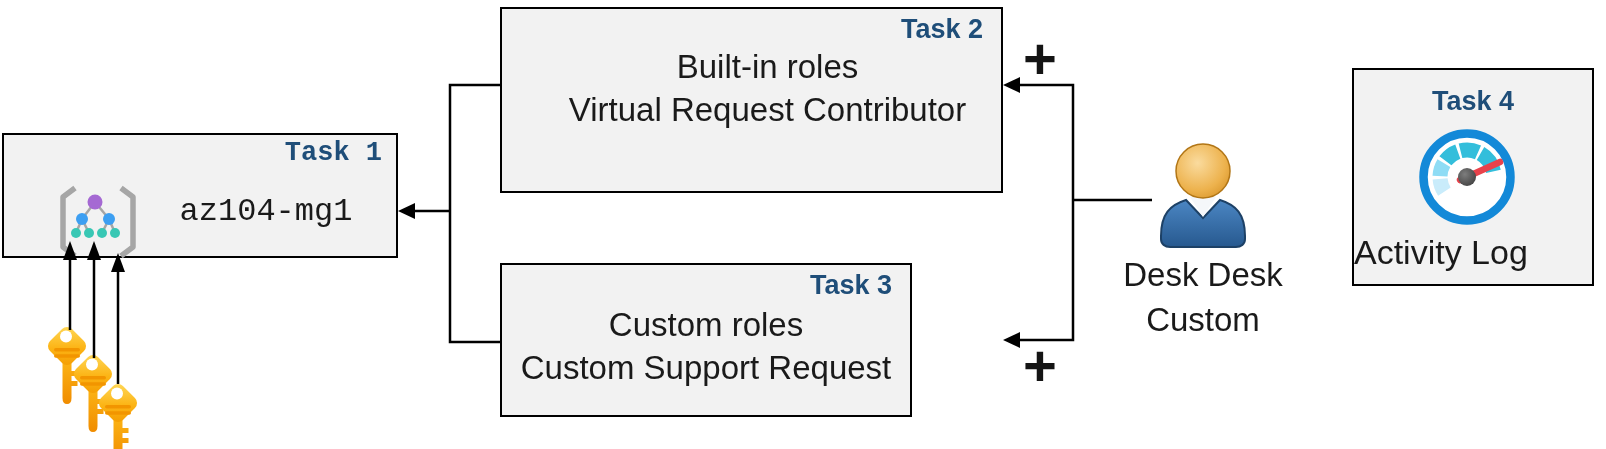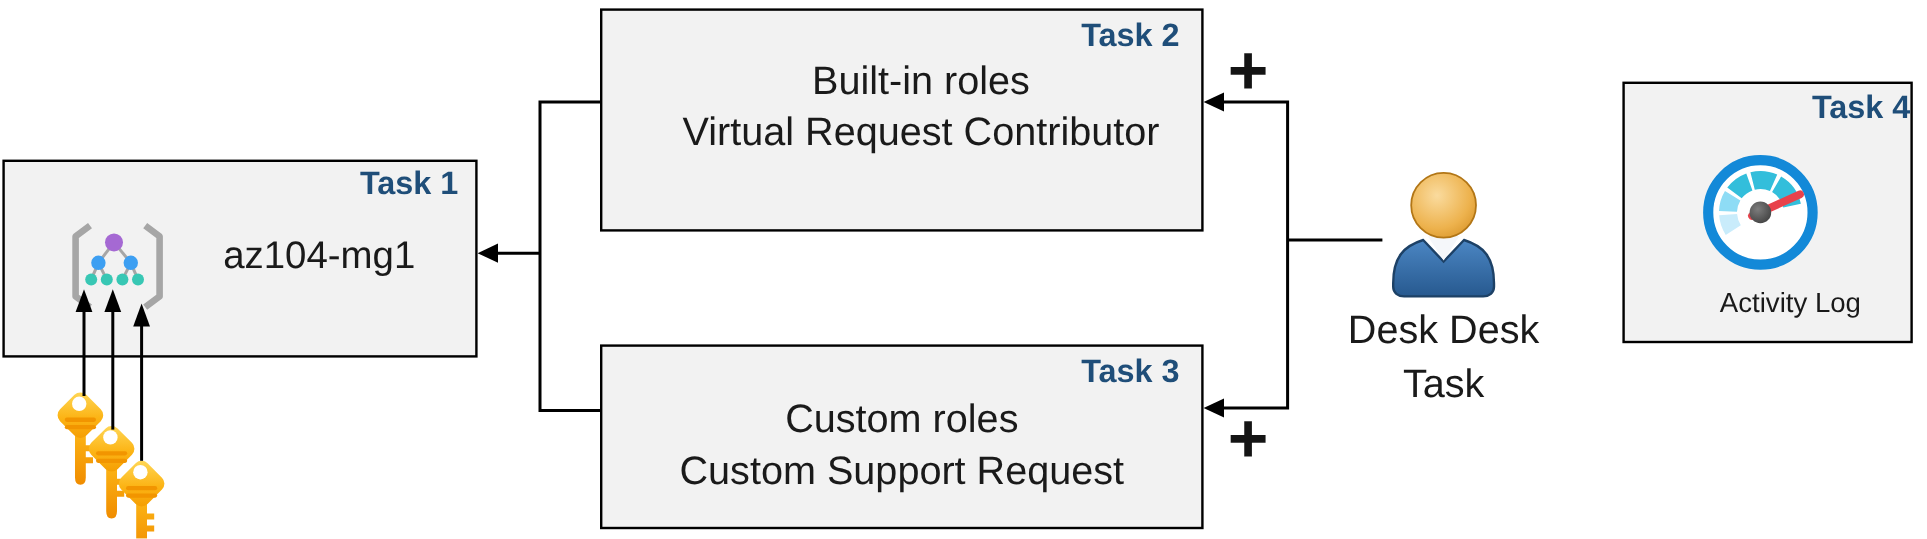--- a/index.html
+++ b/index.html
@@ -3,33 +3,33 @@
 <meta charset="utf-8">
 <style>
   html,body{margin:0;padding:0;background:#fff;}
   .canvas{
     position:relative;width:1606px;height:449px;background:#fff;overflow:hidden;
     font-family:"Liberation Sans","DejaVu Sans",sans-serif;color:var(--text-color,#1a1a1a);
   }
   .box{position:absolute;background:var(--box-fill,#f2f2f2);border:2.5px solid var(--box-border,#000);box-sizing:border-box;}
   .badge{position:absolute;color:var(--badge-color,#1f4e79);font-weight:bold;font-size:27px;white-space:nowrap;}
   .box-text{position:absolute;left:0;right:0;text-align:center;font-size:33px;line-height:43px;color:var(--text-color,#1a1a1a);}
-  .task1{left:2px;top:133px;width:396px;height:165px;}
+  .task1{left:2px;top:133px;width:396px;height:125px;font-family:Liberation Mono, monospace;}
   .task1 .badge{top:3px;right:14px;}
   .task1-title{position:absolute;left:138px;right:6px;top:55px;text-align:center;font-size:32px;line-height:44px;}
   .mg-icon{position:absolute;left:50px;top:33px;}
   .task2{left:500px;top:7px;width:503px;height:186px;}
-  .task3{left:500px;top:263px;width:503px;height:154px;margin-top:24px;}
+  .task3{left:500px;top:263px;width:412px;height:154px;}
   .task2 .badge,.task3 .badge{top:5px;right:18px;}
   .task2 .box-text{top:36px;padding-left:32px;}
   .task3 .box-text{top:38px;}
   .task4{left:1352px;top:68px;width:242px;height:218px;border-width:2px;}
-  .task4 .badge{position:static;display:block;text-align:right;margin-top:0;line-height:38px;}
+  .task4 .badge{position:static;display:block;text-align:center;margin-top:12px;line-height:38px;}
   .gauge-icon{position:absolute;left:62px;top:56px;}
-  .task4-label{position:absolute;left:0;right:0;top:162px;text-align:center;font-size:23px;line-height:40px;padding-left:38px;}
+  .task4-label{position:absolute;left:0;right:0;top:162px;font-size:34px;line-height:40px;}
   .plus{position:absolute;transform:translate(-50%,-50%);font-size:58px;font-weight:bold;color:var(--plus-color,#141414);line-height:1;}
   .plus-top{left:1040px;top:59px;}
   .plus-bottom{left:1040px;top:366px;}
   .keys-icon{position:absolute;left:30px;top:312px;}
   .actor-icon{position:absolute;left:1155px;top:140px;}
   .actor-label{position:absolute;left:1120px;top:252px;width:166px;text-align:center;font-size:33px;line-height:45px;}
   .connector-overlay{position:absolute;left:0;top:0;pointer-events:none;z-index:10;}
 </style>
 </head>
 <body>
@@ -135,21 +135,21 @@
           <stop offset="0.6" stop-color="#edb24d"></stop>
           <stop offset="1" stop-color="#d18a1d"></stop>
       </radialGradient>
     </defs>
     <path d="M 6,96 C 6,74 15,65 31,60 L 48,78 L 65,60 C 81,65 90,74 90,96 L 90,99 C 90,104 86,107 81,107 L 15,107 C 10,107 6,104 6,99 Z" fill="url(#bodyg)" stroke="#1d4166" stroke-width="2"></path>
     <path d="M 35,57 L 48,77 L 61,57 L 48,51 Z" fill="#f5f7fa"></path>
     <circle cx="48" cy="31" r="27" fill="url(#headg)" stroke="#b27616" stroke-width="1.5"></circle>
   </svg>
   <div class="actor-label">
     <div>Desk Desk</div>
-    <div>Task</div>
+    <div>Custom</div>
   </div>
 
   <svg class="connector-overlay" width="1606" height="449" viewBox="0 0 1606 449">
     <g stroke="#000" stroke-width="2.5" fill="none">
       <path d="M 500,85 H 450 V 342 H 500"></path>
       <line x1="450" y1="211" x2="412" y2="211"></line>
     </g>
     <polygon points="398,211 415,203 415,219" fill="#000"></polygon>
     <g stroke="#000" stroke-width="2.5" fill="none">
       <path d="M 1017,85 H 1073 V 340 H 1017"></path>

